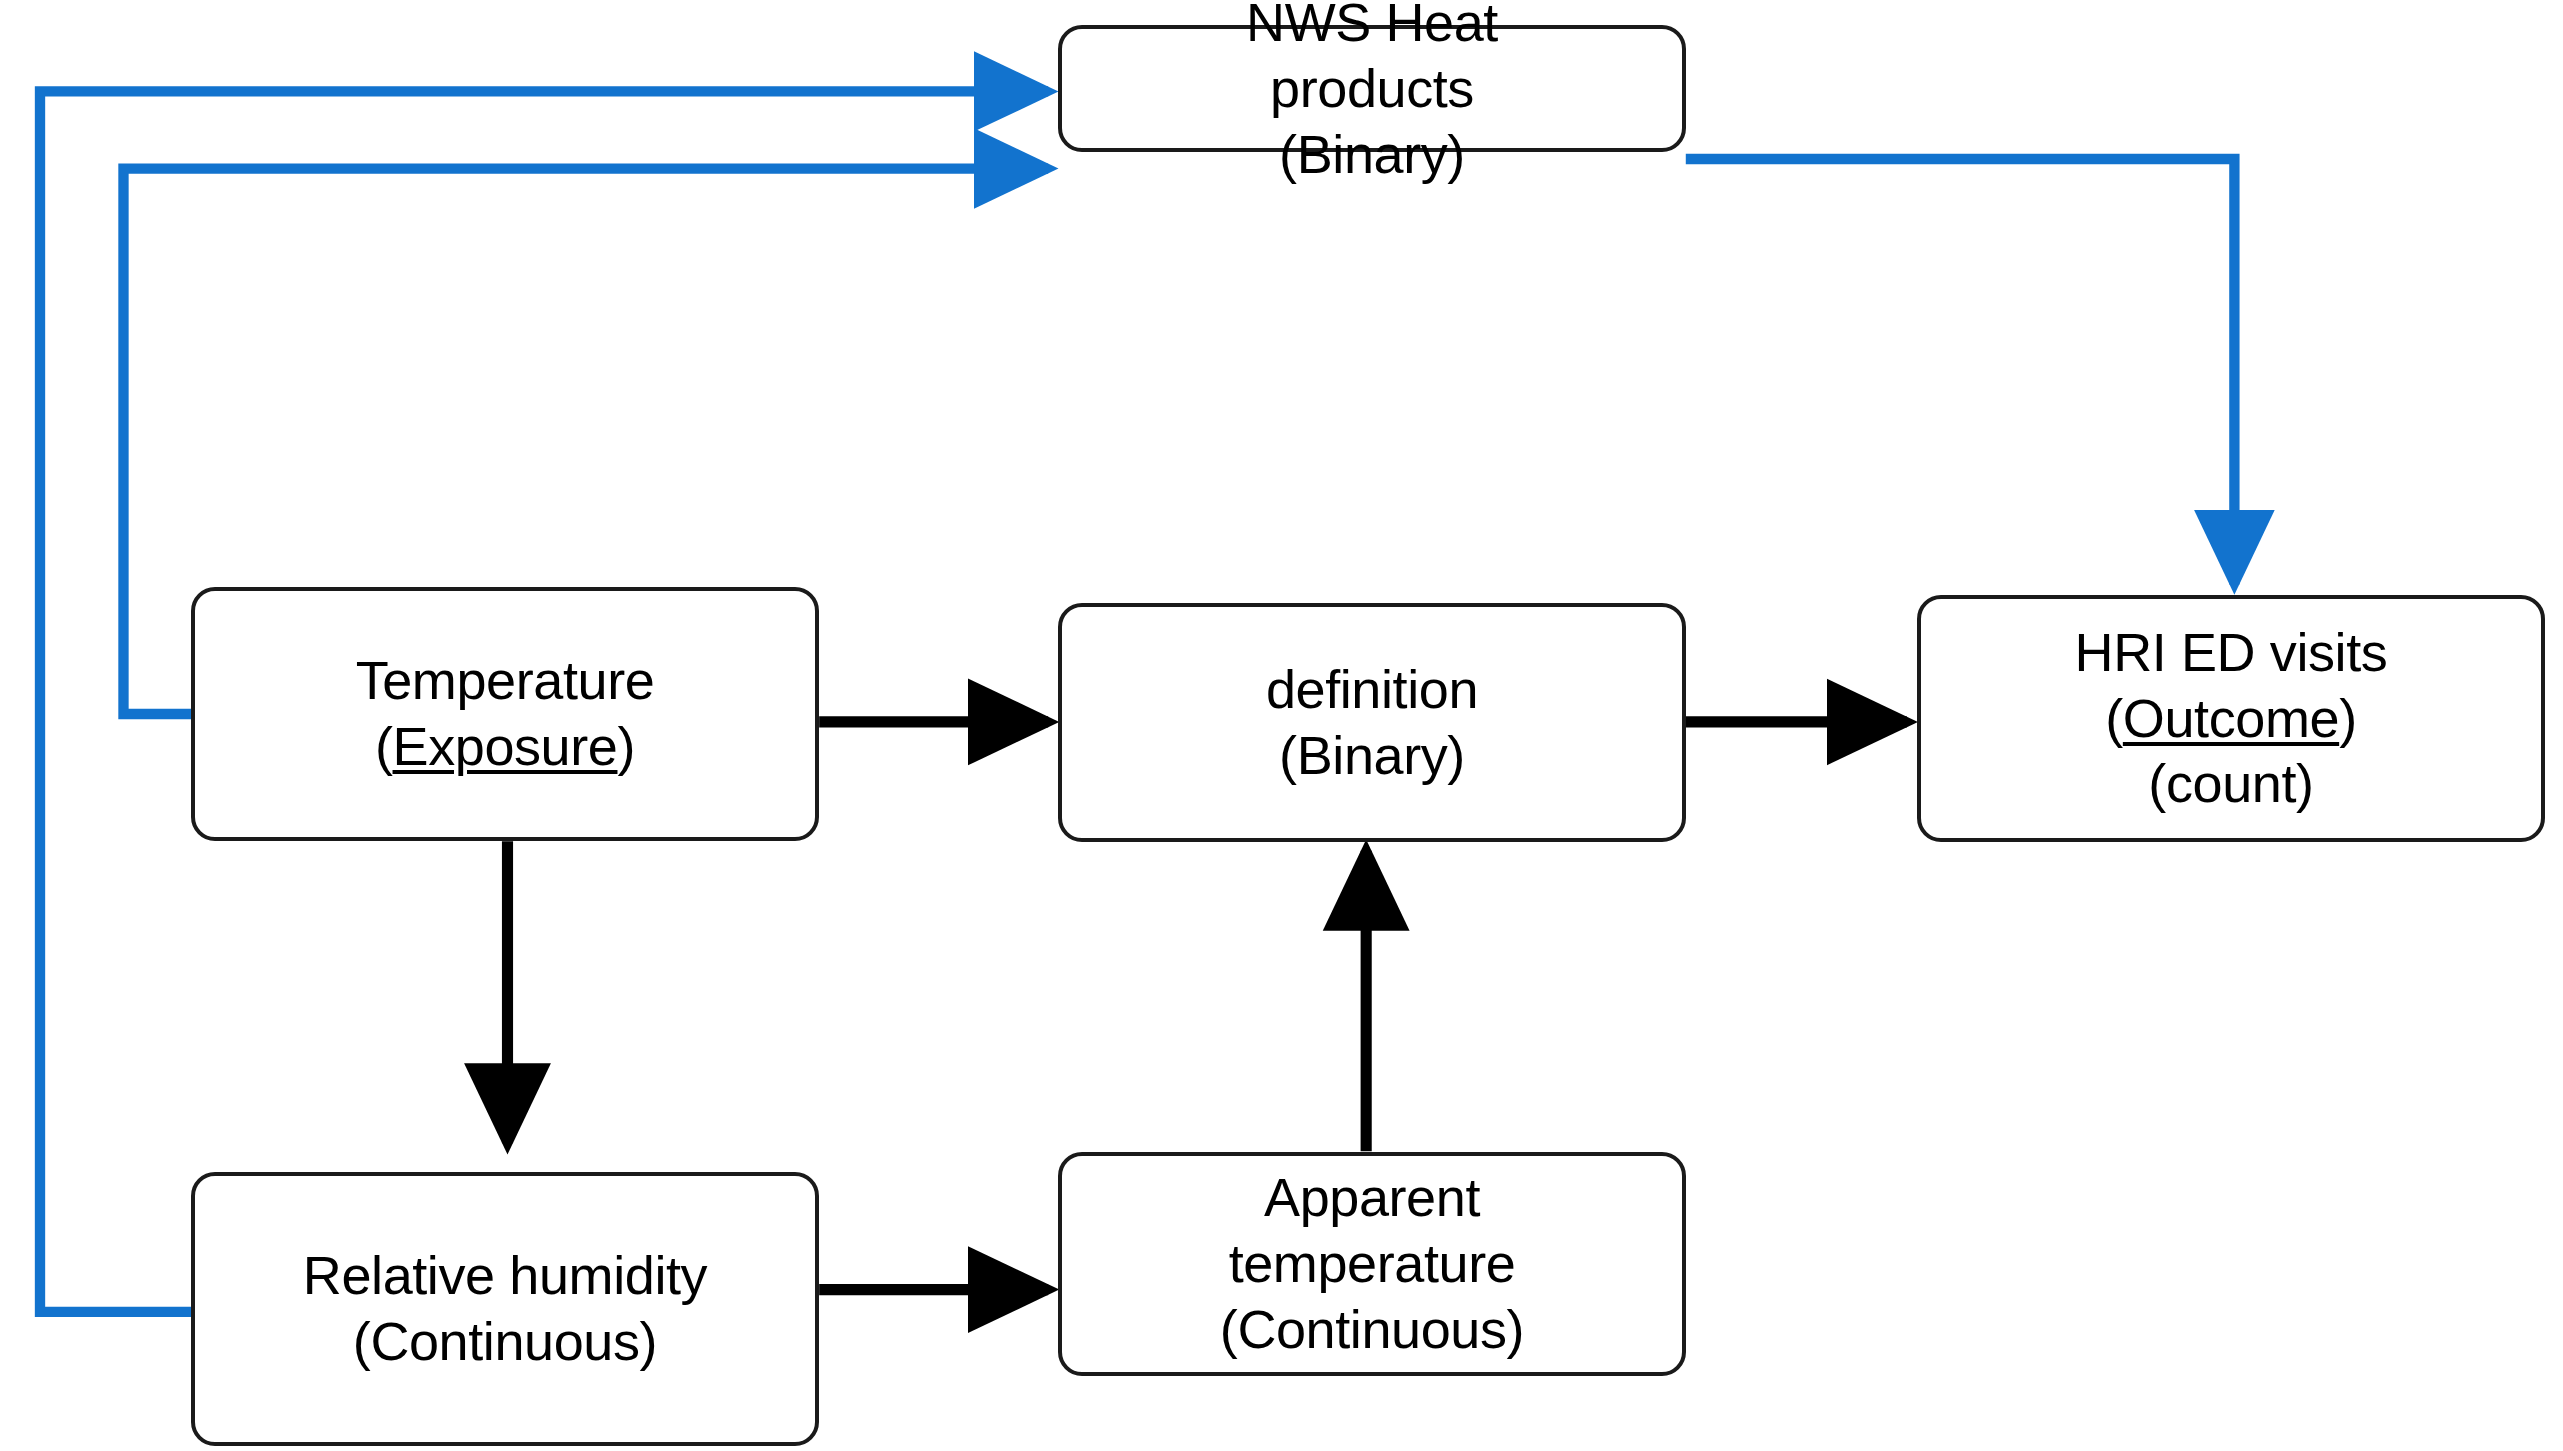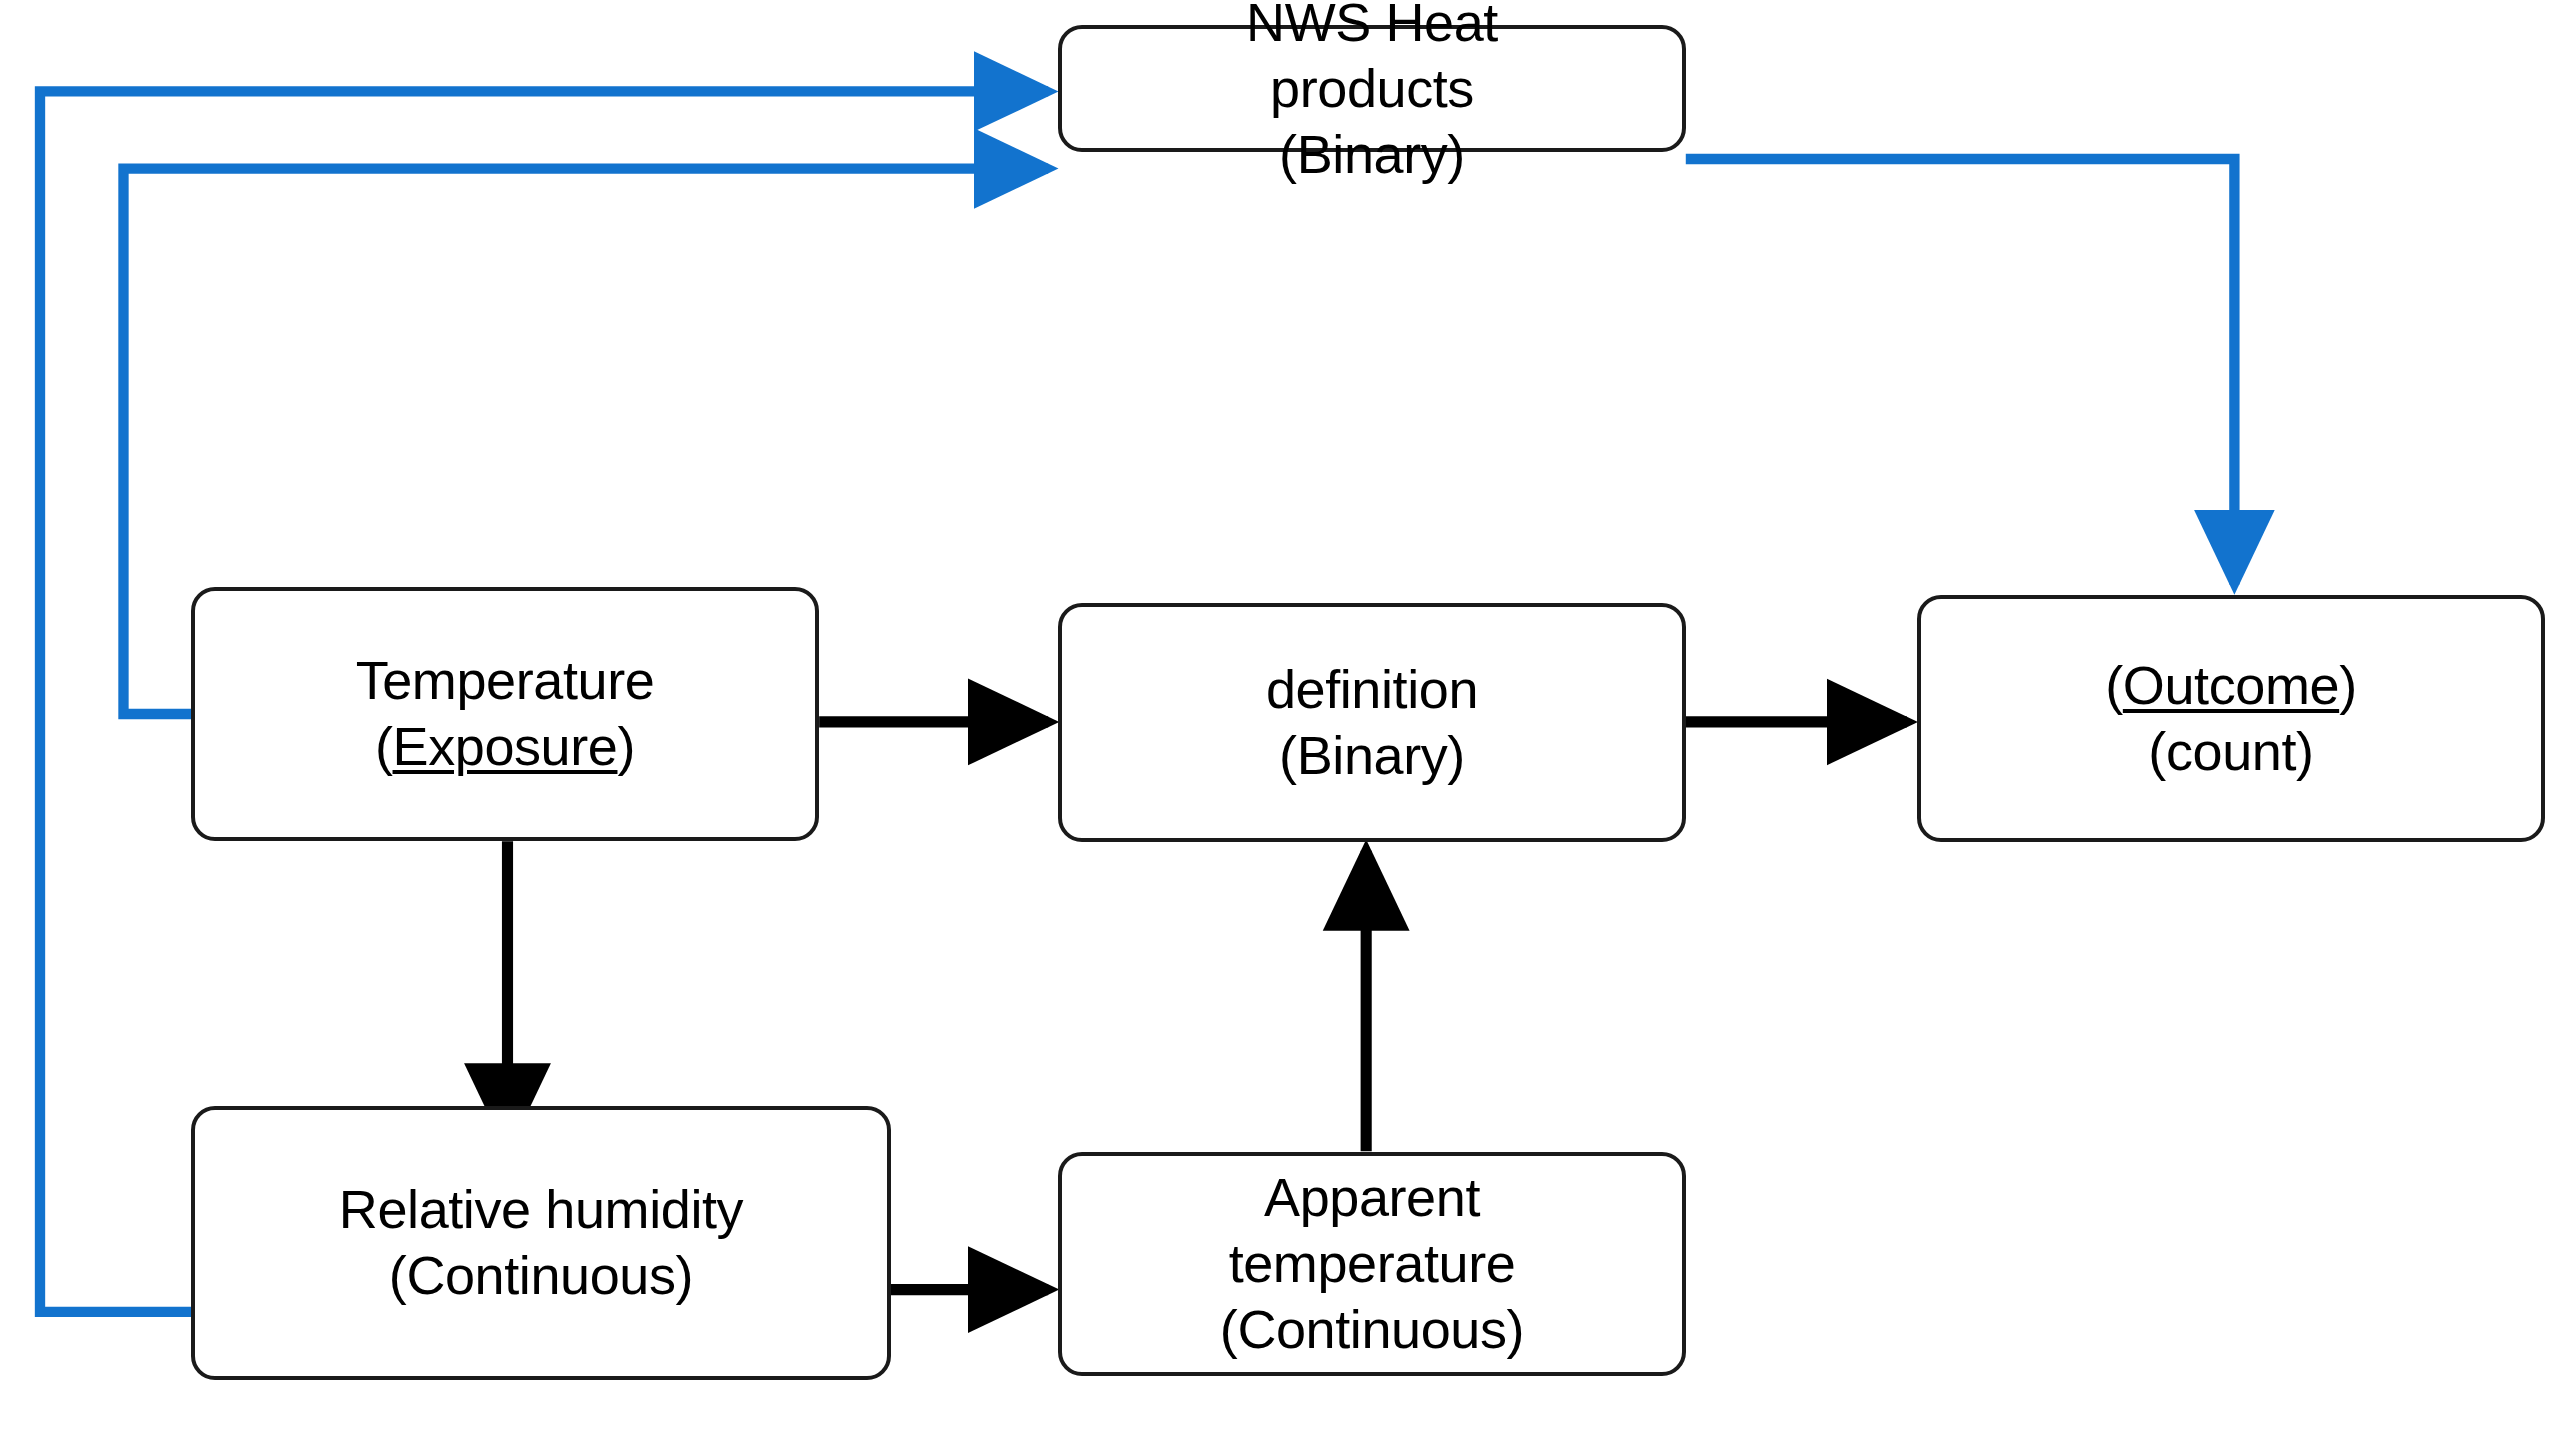--- a/index.html
+++ b/index.html
@@ -51,21 +51,21 @@
   .node .line.underlined-inner u {
     text-decoration-thickness: 4px;
     text-underline-offset: 4.8px;
   }
 
   
   #node-nws-heat-products { left: 1058px;  top: 25.4px;   width: 628px;  height: 127px; }
   #node-temperature       { left: 191px;   top: 587px;  width: 628px;  height: 254px; }
   #node-heat-wave-definition { left: 1058px; top: 603px; width: 628px; height: 239px; }
   #node-hri-ed-visits     { left: 1917px;  top: 595px;  width: 628px;  height: 247px; }
-  #node-relative-humidity { left: 191px;   top: 1106px; width: 700px;  height: 274px; }
+  #node-relative-humidity { left: 191px;   top: 1172px; width: 628px;  height: 274px; }
   #node-apparent-temperature { left: 1058px; top: 1152px; width: 628px; height: 224px; }
 
   
   #node-nws-heat-products { height: 127px; padding-top: 0; }
 </style>
 </head>
 <body>
 
 <div id="diagram-root">
 
@@ -122,20 +122,21 @@
     <span class="line">Temperature</span>
     <span class="line underlined-inner">(<u>Exposure</u>)</span>
   </div>
 
   <div class="node" id="node-heat-wave-definition">
     <span class="line">definition</span>
     <span class="line">(Binary)</span>
   </div>
 
   <div class="node" id="node-hri-ed-visits">
+    <span class="line">HRI ED visits</span>
     <span class="line underlined-inner">(<u>Outcome</u>)</span>
     <span class="line">(count)</span>
   </div>
 
   <div class="node" id="node-relative-humidity">
     <span class="line">Relative humidity</span>
     <span class="line">(Continuous)</span>
   </div>
 
   <div class="node" id="node-apparent-temperature">

